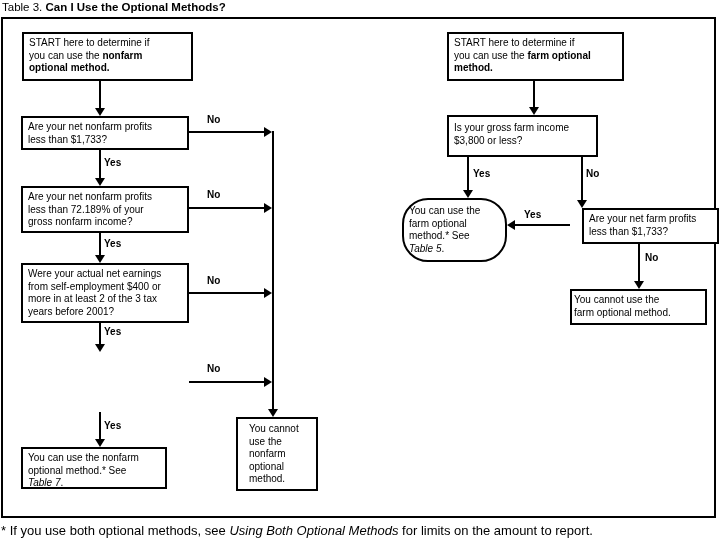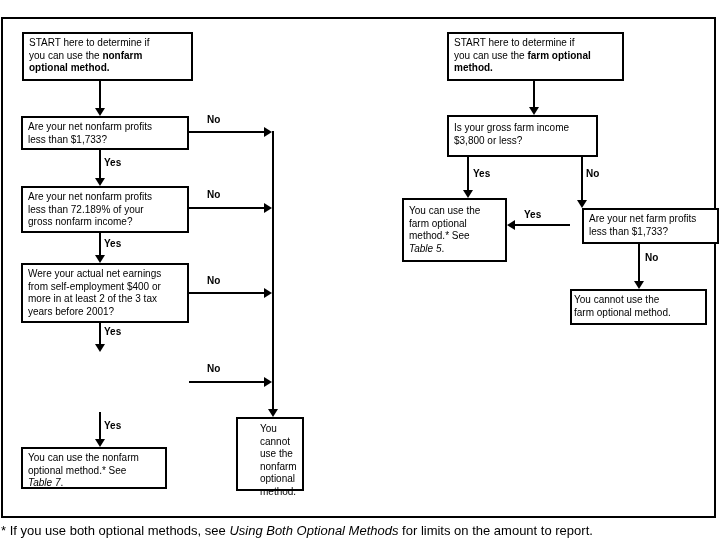--- a/index.html
+++ b/index.html
@@ -23,20 +23,21 @@
          border-bottom:5px solid transparent;border-right:8px solid #000;}
   .lbl{position:absolute;font-size:10px;font-weight:bold;white-space:nowrap;}
   .footnote{position:absolute;left:1px;top:523px;font-size:13px;white-space:nowrap;}
   .footnote i{font-style:italic;}
 </style>
 </head>
 <body>
 
 <div id="stage">
 
+  <div class="title"><span>Table 3. </span><b>Can I Use the Optional Methods?</b></div>
 
   <div class="frame"></div>
 
   <div class="box" style="left:22px;top:32px;width:171px;height:49px;"><span>START here to determine if
 you can use the </span><b>nonfarm
 optional method.</b></div>
 
   <div class="box" style="left:21px;top:116px;width:168px;height:34px;"><span>Are your net nonfarm profits
 less than $1,733?</span></div>
 
@@ -47,34 +48,34 @@
   <div class="box" style="left:21px;top:263px;width:168px;height:60px;"><span>Were your actual net earnings
 from self-employment $400 or
 more in at least 2 of the 3 tax
 years before 2001?</span></div>
 
 
   <div class="box" style="left:21px;top:447px;width:146px;height:42px;"><span>You can use the nonfarm
 optional method.* See
 </span><i>Table 7</i><span>.</span></div>
 
-  <div class="box" style="left:236px;top:417px;width:68px;height:74px;padding:4px 3px 0 22px;"><span>You cannot
+  <div class="box" style="left:236px;top:417px;width:82px;height:74px;padding:4px 3px 0 11px;"><span>You cannot
 use the
 nonfarm
 optional
 method.</span></div>
 
   <div class="box" style="left:447px;top:32px;width:177px;height:49px;"><span>START here to determine if
 you can use the </span><b>farm optional
 method.</b></div>
 
   <div class="box" style="left:447px;top:115px;width:151px;height:42px;padding-top:5px;"><span>Is your gross farm income
 $3,800 or less?</span></div>
 
-  <div class="box" style="left:402px;top:198px;width:105px;height:64px;padding-top:5px;"><span>You can use the
+  <div class="box" style="left:402px;top:198px;width:105px;height:64px;padding-top:5px;border-radius:26px;"><span>You can use the
 farm optional
 method.* See
 </span><i>Table 5</i><span>.</span></div>
 
   <div class="box" style="left:582px;top:208px;width:137px;height:36px;"><span>Are your net farm profits
 less than $1,733?</span></div>
 
   <div class="box" style="left:570px;top:289px;width:137px;height:36px;padding-left:2px;"><span>You cannot use the
 farm optional method.</span></div>
 

